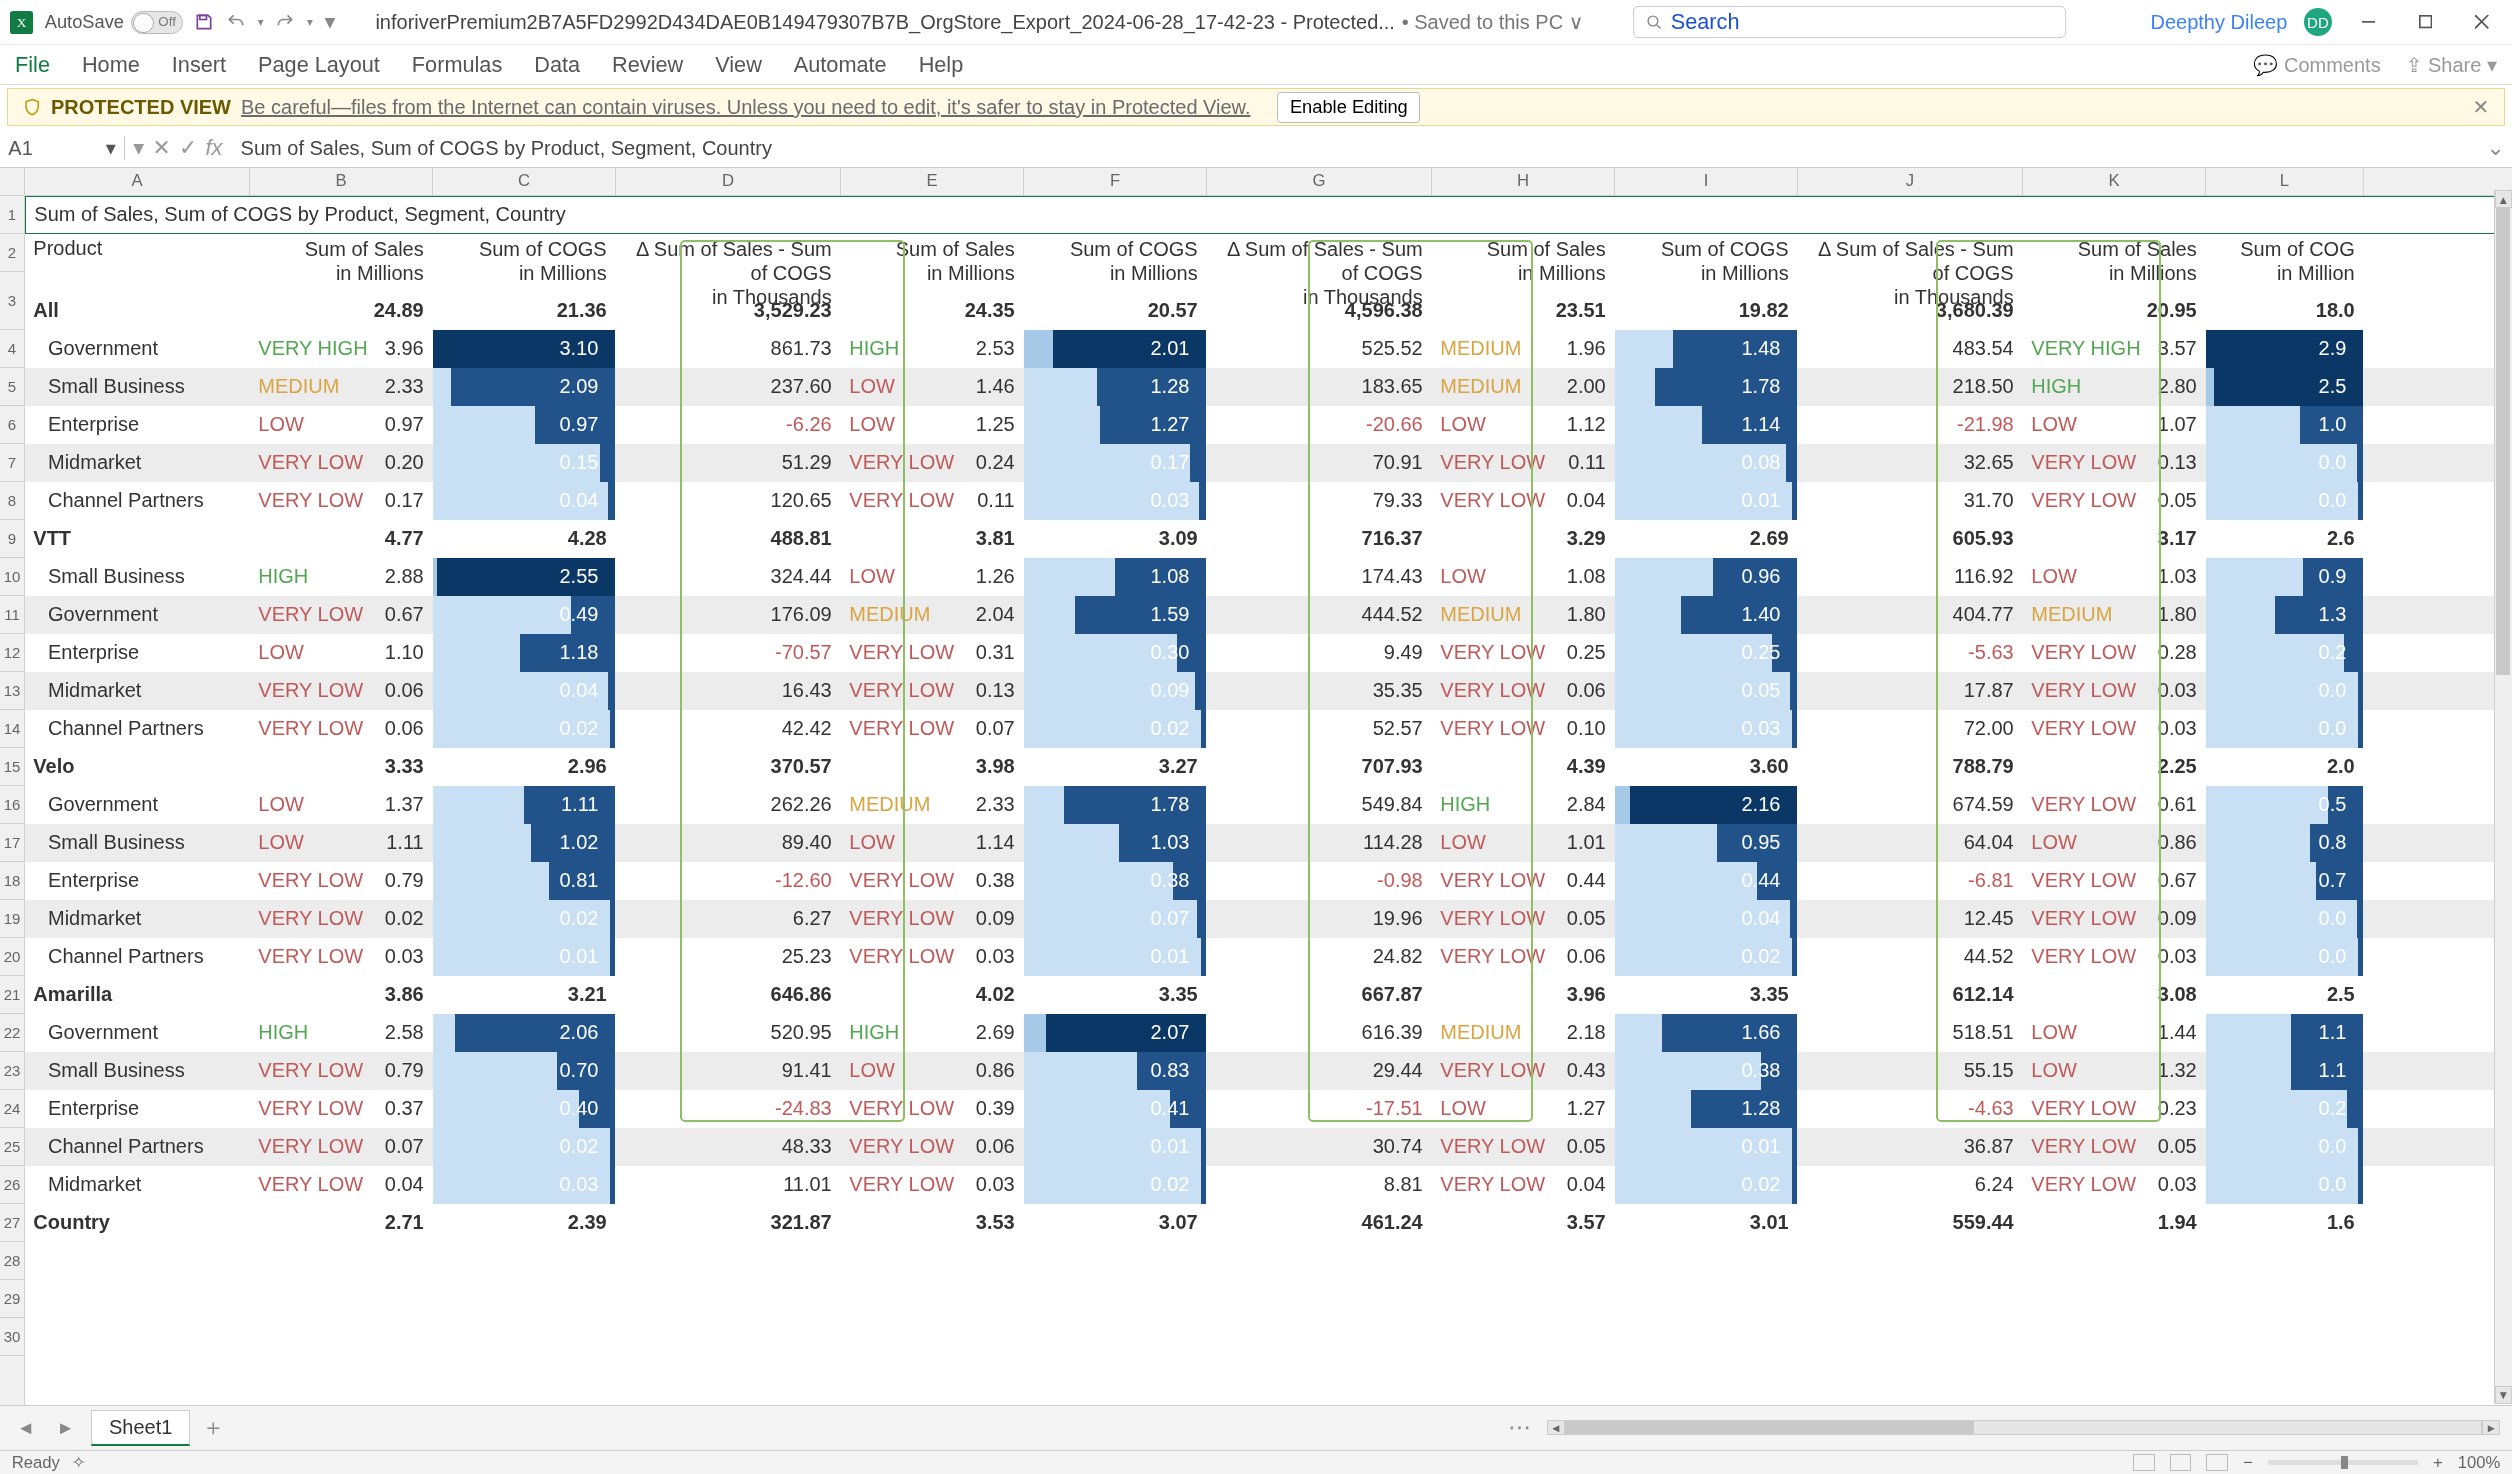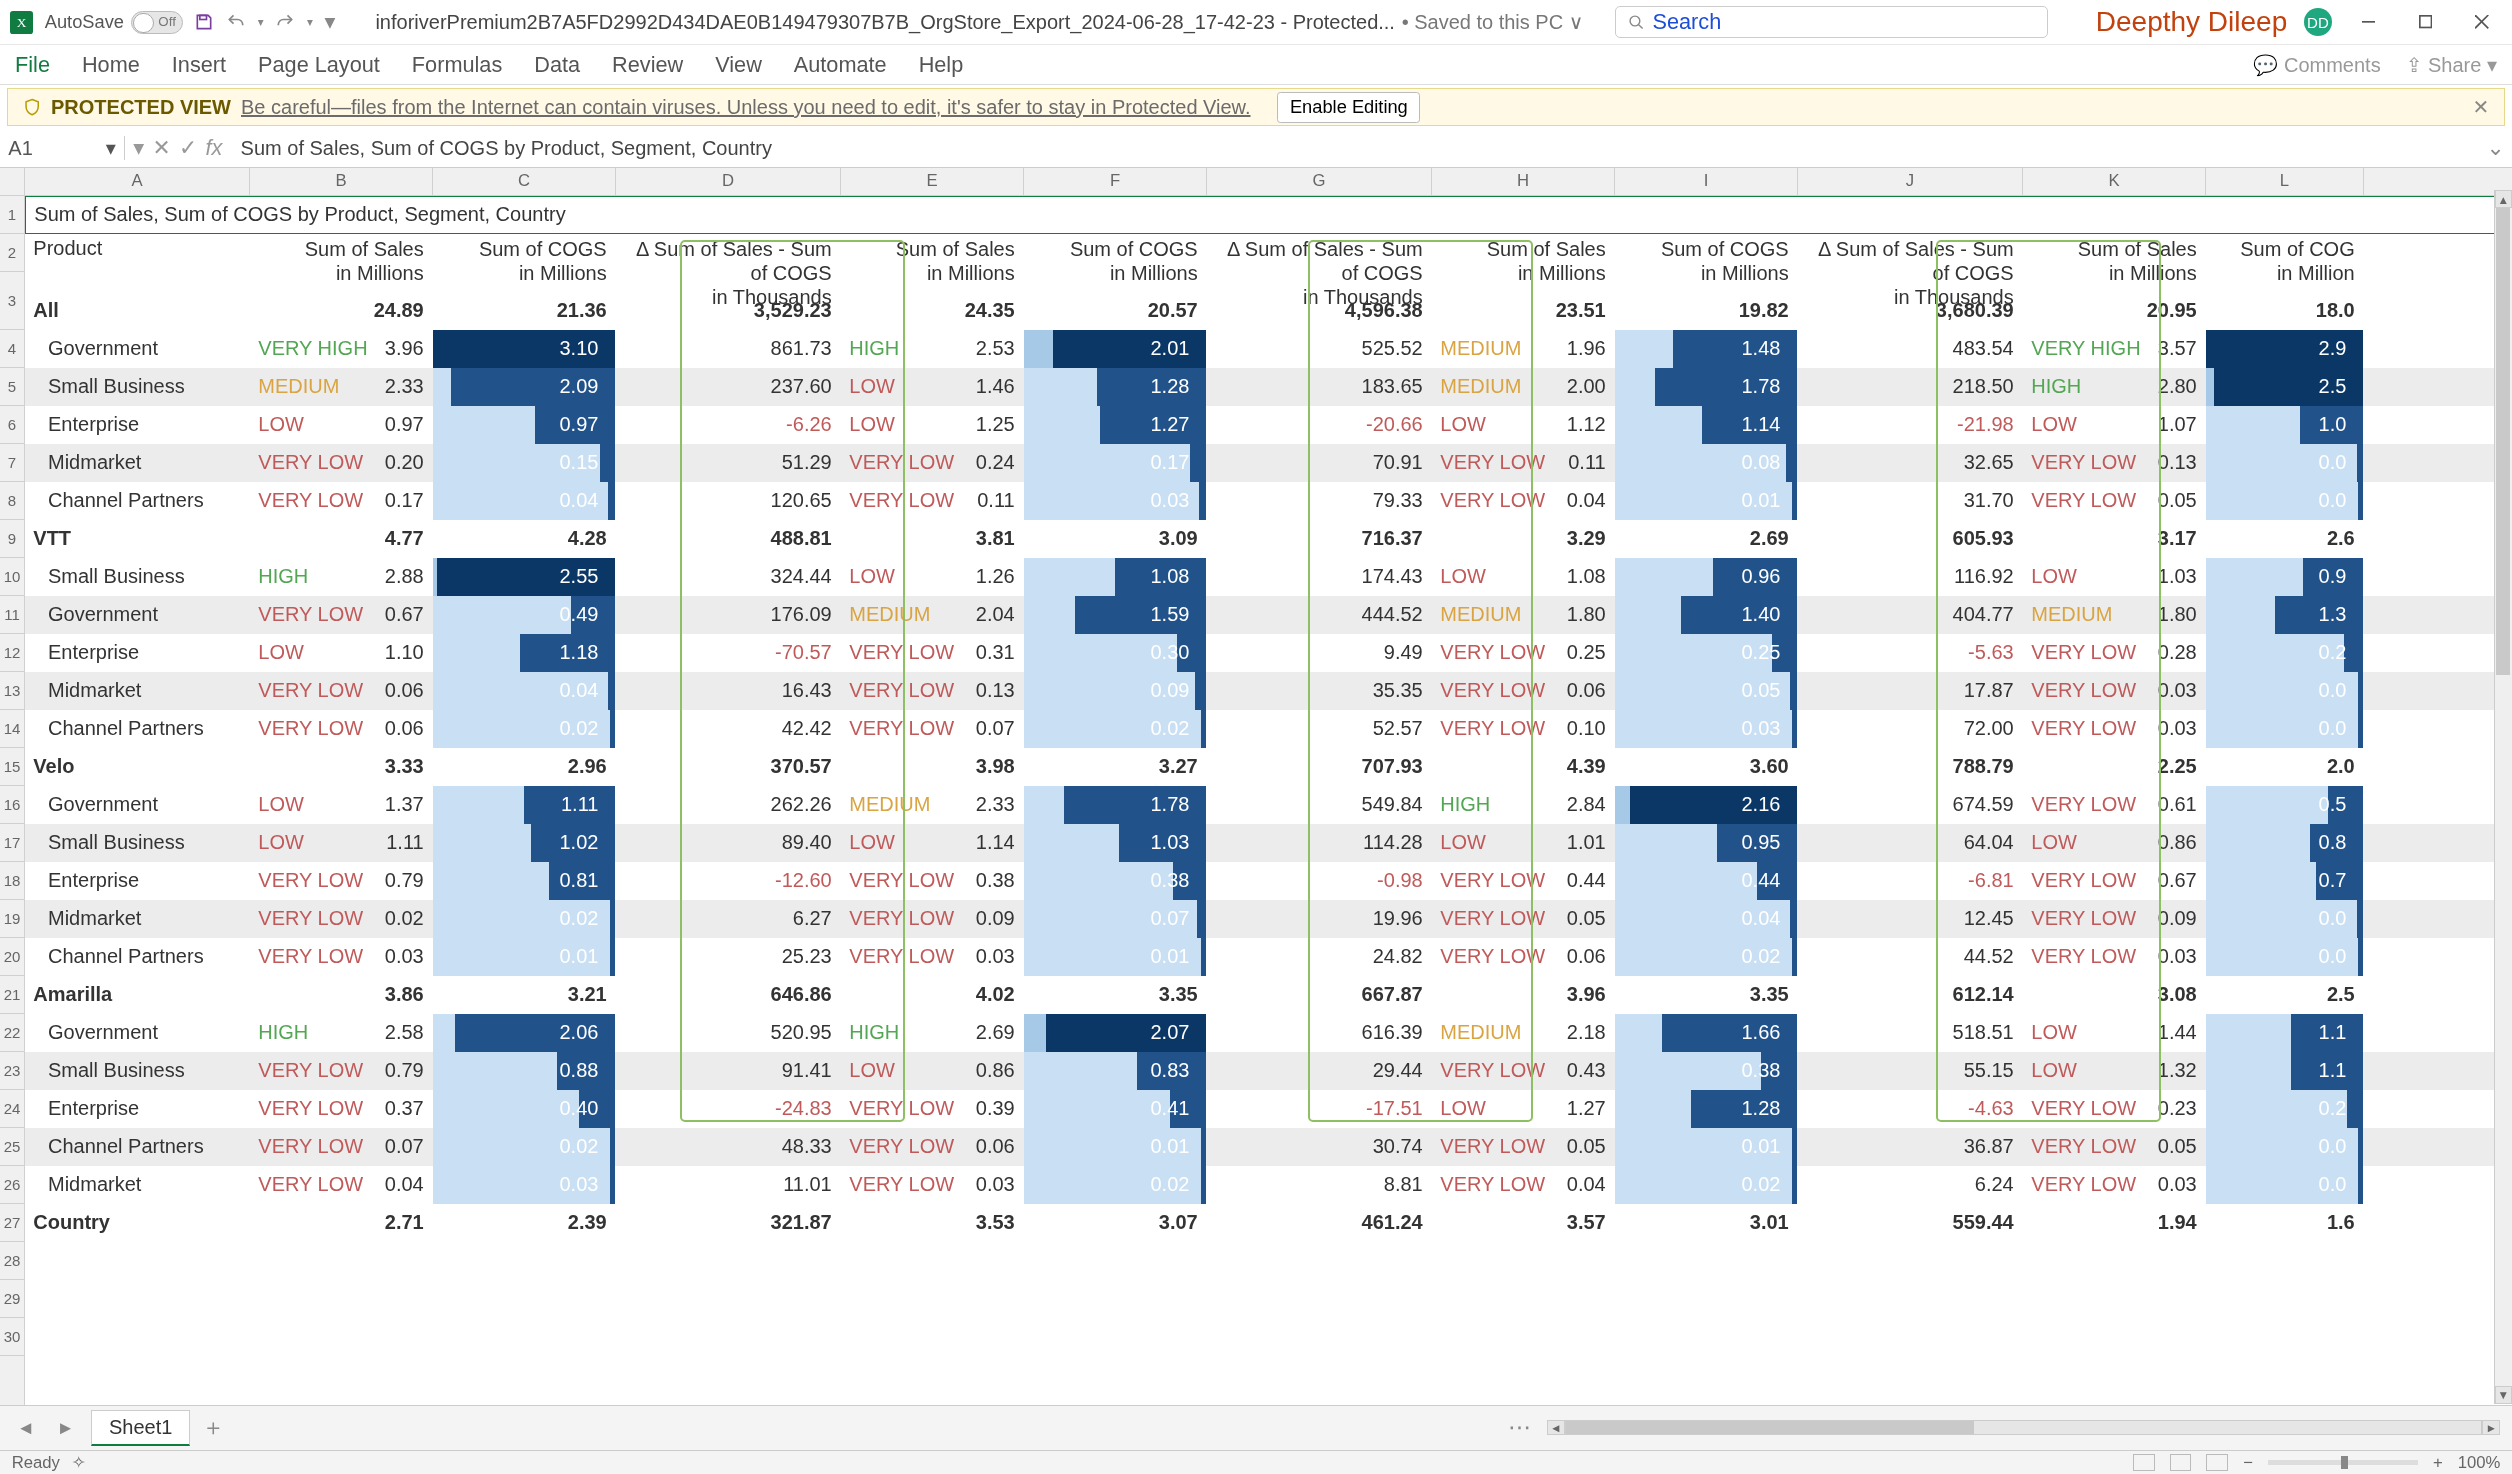--- a/index.html
+++ b/index.html
@@ -149,21 +149,21 @@
     <span class="saved"> •  Saved to this PC ∨</span>
   </div>
   <div class="search">
     <svg width="16.7" height="16.7" viewBox="0 0 24 24" fill="none" stroke="#888" stroke-width="2">
         <circle cx="10" cy="10" r="7"></circle>
         <line x1="21" y1="21" x2="15" y2="15"></line>
       </svg>
     <span>Search</span>
   </div>
   <div class="user-cluster">
-    <span style="font-size:28px;color:#c2410c;">Deepthy Dileep</span>
+    <span style="font-size:20px;color:#3b82f6;">Deepthy Dileep</span>
     <span class="avatar">DD</span>
     <span class="win-btn">
         <svg width="13.3" height="1.7" viewBox="0 0 16 2">
           <rect width="16" height="2" fill="#555"></rect>
         </svg>
       </span>
     <span class="win-btn">
         <svg width="13.3" height="13.3" fill="none" stroke="#555" stroke-width="2" viewBox="0 0 16 16">
           <rect x="1" y="1" width="14" height="14"></rect>
         </svg>
@@ -1027,21 +1027,21 @@
         </div>
         <div class="row zebra">
           <div class="cell cA left " style="padding-left: 23px;">Small Business</div>
           <div class="cell cB right ">
             <span class="lab-red" style="flex:1;text-align:left;">VERY LOW</span>
             <span>0.79</span>
           </div>
           <div class="cell cC bar-cell">
             <div class="bar-bg"></div>
             <div class="bar-fill" style="width:32%"></div>
-            <span class="bar-txt">0.88</span>
+            <span class="bar-txt">0.70</span>
           </div>
           <div class="cell cD right ">91.41</div>
           <div class="cell cE right ">
             <span class="lab-red" style="flex:1;text-align:left;">LOW</span>
             <span>0.86</span>
           </div>
           <div class="cell cF bar-cell">
             <div class="bar-bg"></div>
             <div class="bar-fill" style="width:38%"></div>
             <span class="bar-txt">0.83</span>

